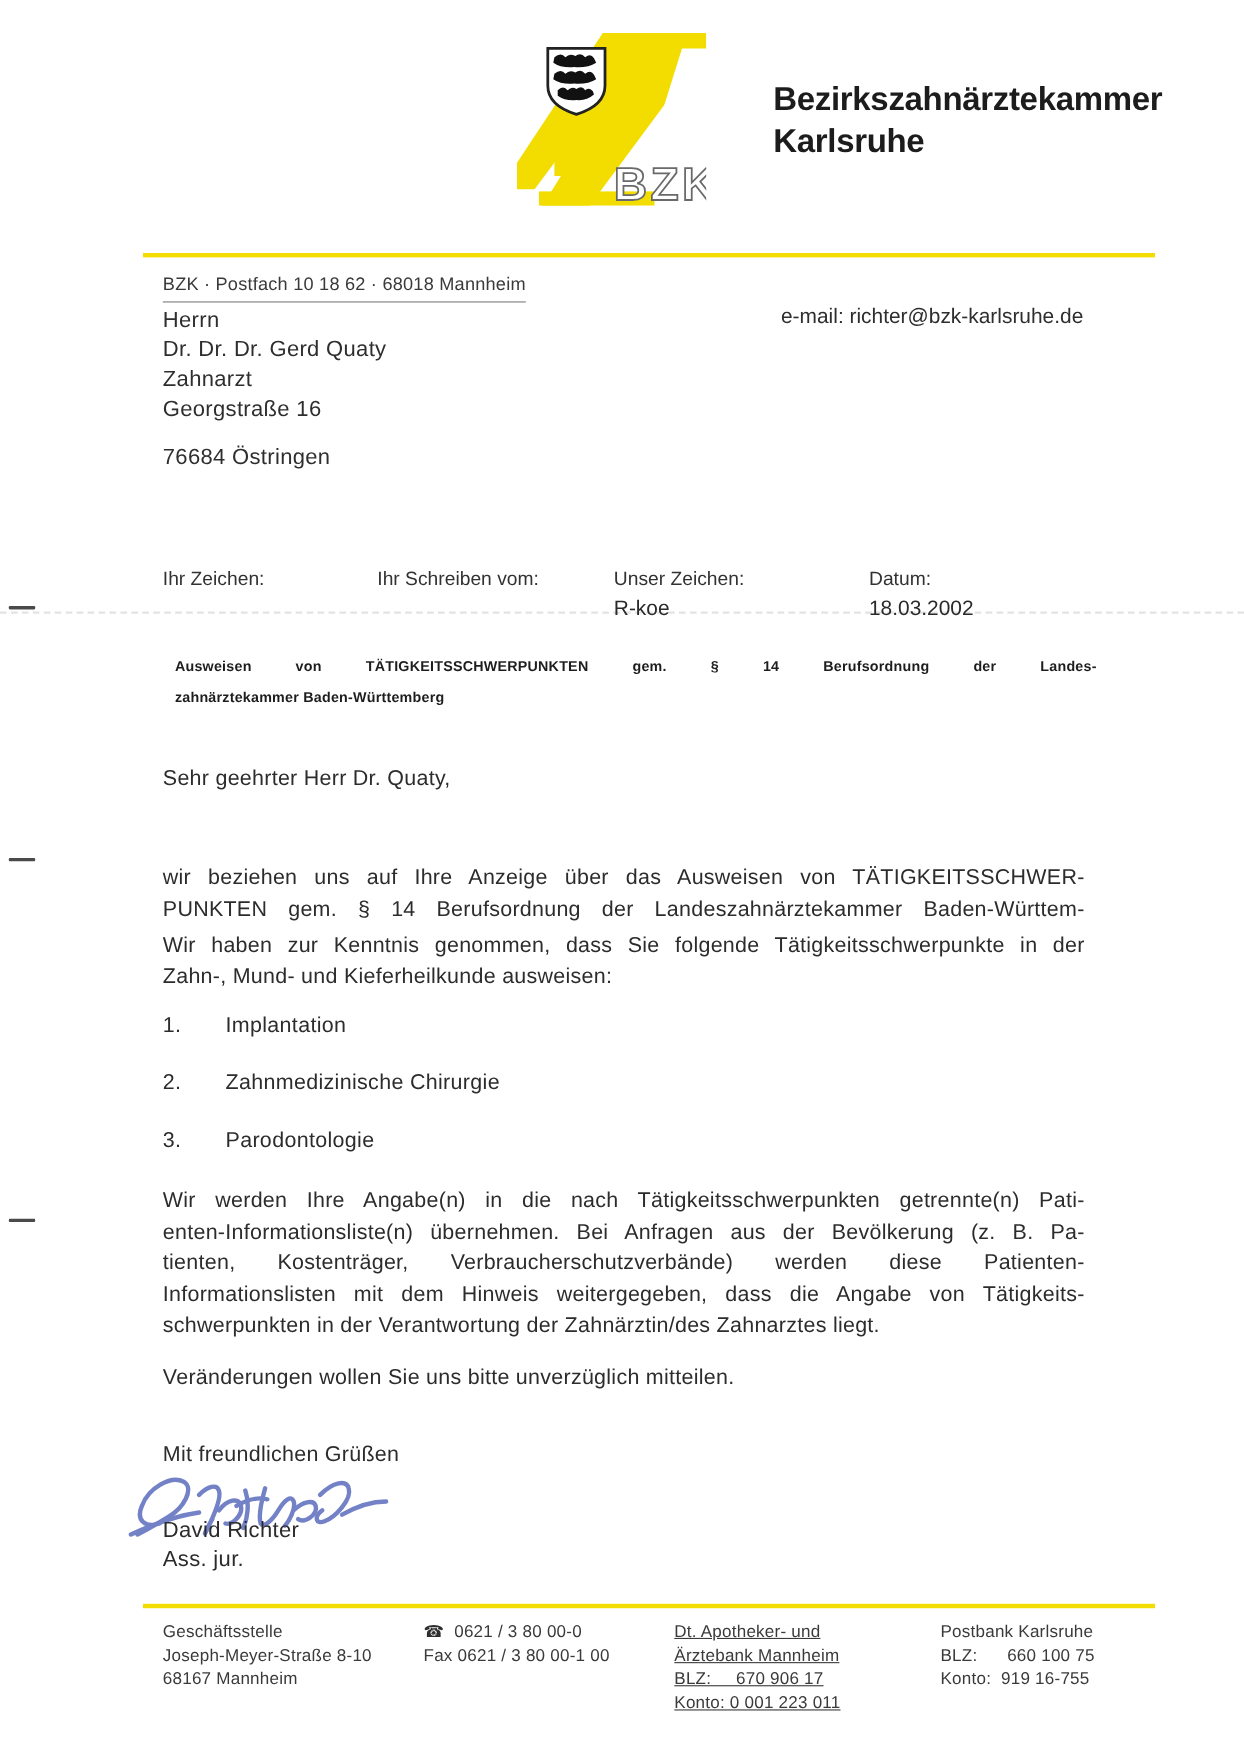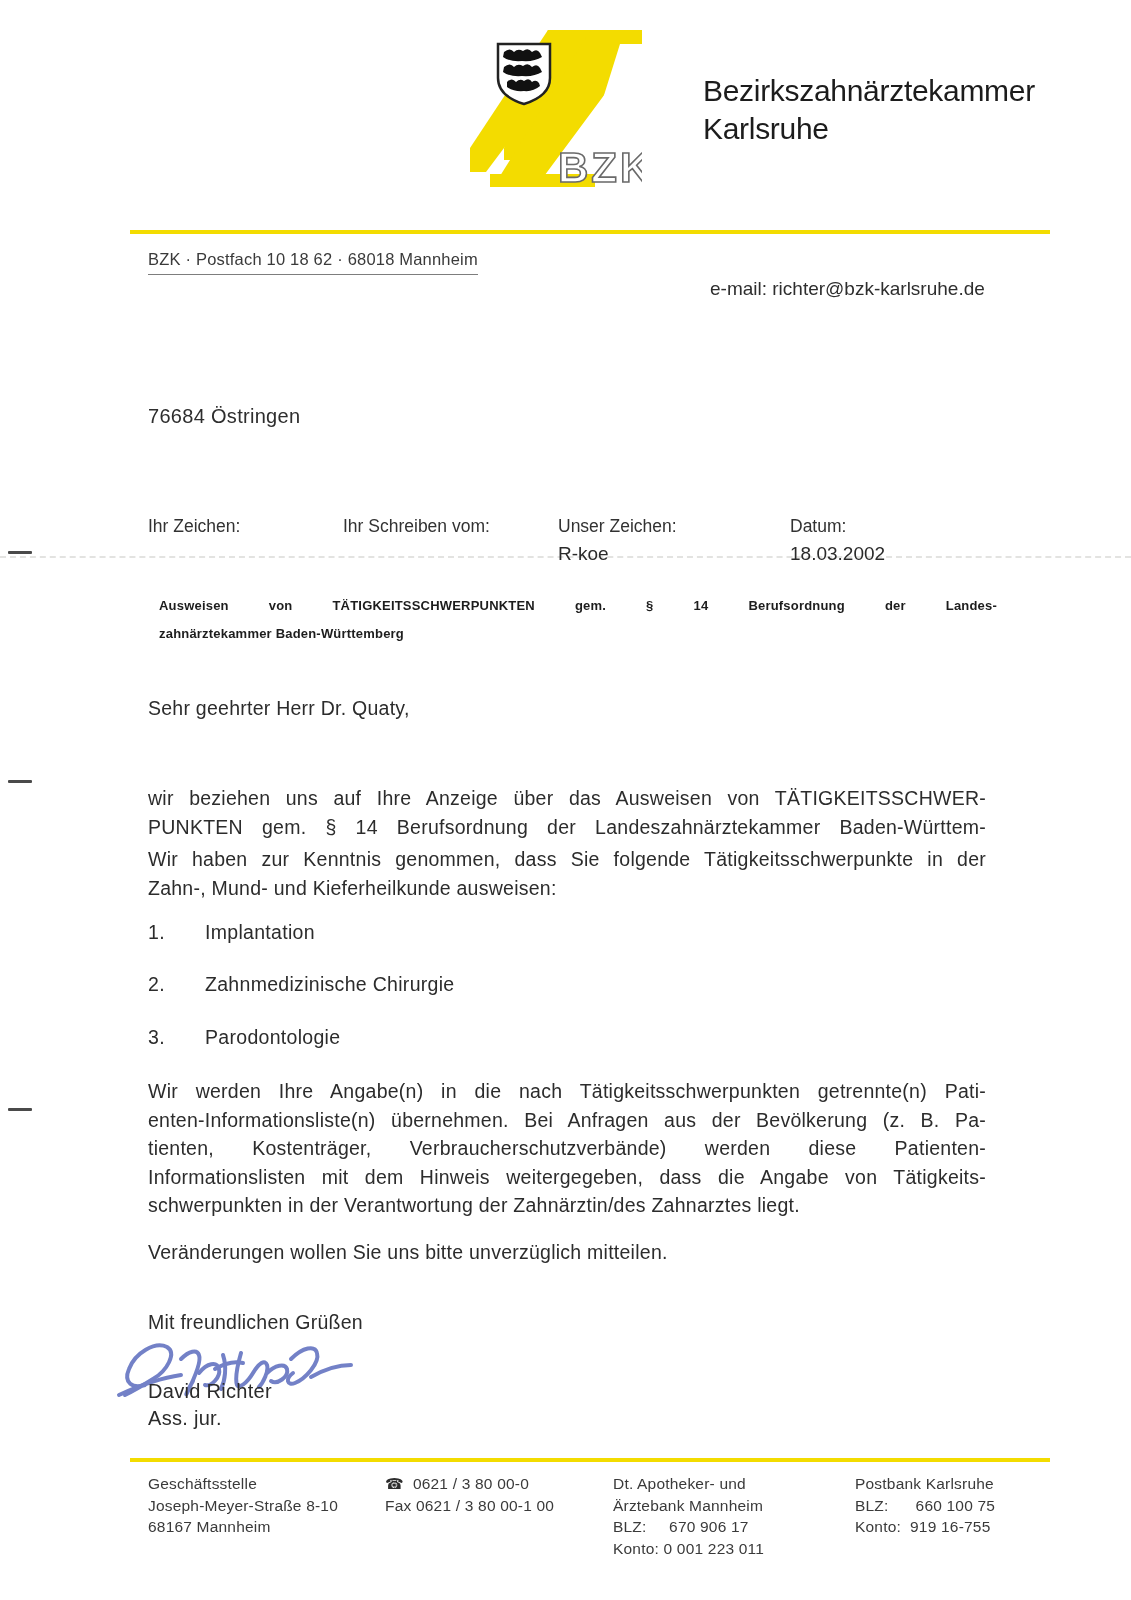--- a/index.html
+++ b/index.html
@@ -10,21 +10,21 @@
     margin:0 auto;
     background:#ffffff;
     font-family:"Liberation Sans", sans-serif;
     color:#2e2e2e;
     overflow:hidden;
   }
   .abs { position:absolute; }
 
   
   .logo-box { left:470px; top:30px; width:172px; height:157px; }
-  .org-name { left:703px; top:72px; font-size:30px; font-weight:400; color:#1c1c1c; line-height:38px; letter-spacing:-0.3px; }
+  .org-name { left:703px; top:72px; font-size:30px; font-weight:700; color:#1c1c1c; line-height:38px; letter-spacing:-0.3px; }
   .org-sub  { left:705px; top:186px; font-size:15.5px; color:#3c3c3c; line-height:21px; }
   .rule-yellow { height:4px; background:#F3DC00; left:130px; width:920px; }
   .rule-top { top:230px; }
   .rule-bottom { top:1458px; }
 
   
   .sender-line { left:148px; top:250px; font-size:16.5px; color:#3a3a3a; border-bottom:1.5px solid #7d7d7d; padding-bottom:5px; letter-spacing:0.2px; }
   .email-line  { left:710px; top:278px; font-size:19px; color:#2e2e2e; }
   .recipient { left:148px; top:278px; font-size:20px; line-height:27px; color:#2e2e2e; letter-spacing:0.3px; }
   .recipient-city { left:148px; top:405px; font-size:20px; color:#2e2e2e; letter-spacing:0.3px; }
@@ -43,21 +43,21 @@
   .just { text-align:justify; text-align-last:justify; }
   .list-row { left:148px; width:700px; font-size:19.5px; color:#2c2c2c; letter-spacing:0.3px; }
   .list-num { display:inline-block; width:57px; }
 
   
   .signature-svg { left:115px; top:1333px; }
   .signer { left:148px; top:1378px; font-size:20px; line-height:27px; color:#2b2b2b; letter-spacing:0.3px; }
 
   
   .footer-col { top:1473px; font-size:15.5px; line-height:21.5px; color:#3a3a3a; letter-spacing:0.2px; }
-  .fc1 { left:148px; } .fc2 { left:385px; } .fc3 { left:613px; } .fc4 { left:855px; }
+  .fc1 { left:148px; } .fc2 { left:385px; } .fc3 { left:613px;text-decoration:underline; } .fc4 { left:855px; }
   .phone-row { white-space:nowrap; }
   .phone-glyph { font-size:15px; margin-right:9px; color:#2e2e2e; }
 </style>
 </head>
 <body>
 
 <div class="page">
 
   <div class="abs logo-box">
     <svg width="172" height="157" viewBox="0 0 172 157">
@@ -84,20 +84,26 @@
 
   <div class="abs org-name">
     <div>Bezirkszahnärztekammer</div>
     <div>Karlsruhe</div>
   </div>
   <div class="abs rule-yellow rule-top"></div>
 
   <div class="abs sender-line">BZK  ·  Postfach 10 18 62  ·  68018 Mannheim</div>
   <div class="abs email-line">e-mail: richter@bzk-karlsruhe.de</div>
 
+  <div class="abs recipient">
+    <div>Herrn</div>
+    <div>Dr. Dr. Dr. Gerd Quaty</div>
+    <div>Zahnarzt</div>
+    <div>Georgstraße  16</div>
+  </div>
   <div class="abs recipient-city">76684  Östringen</div>
 
   <div class="abs ref-label" style="left:148px; top:516px;">Ihr Zeichen:</div>
   <div class="abs ref-label" style="left:343px; top:516px;">Ihr Schreiben vom:</div>
   <div class="abs ref-label" style="left:558px; top:516px;">Unser Zeichen:</div>
   <div class="abs ref-label" style="left:790px; top:516px;">Datum:</div>
   <div class="abs faint-dash-line"></div>
   <div class="abs ref-value" style="left:558px; top:543px;">R-koe</div>
   <div class="abs ref-value" style="left:790px; top:543px;">18.03.2002</div>
 

